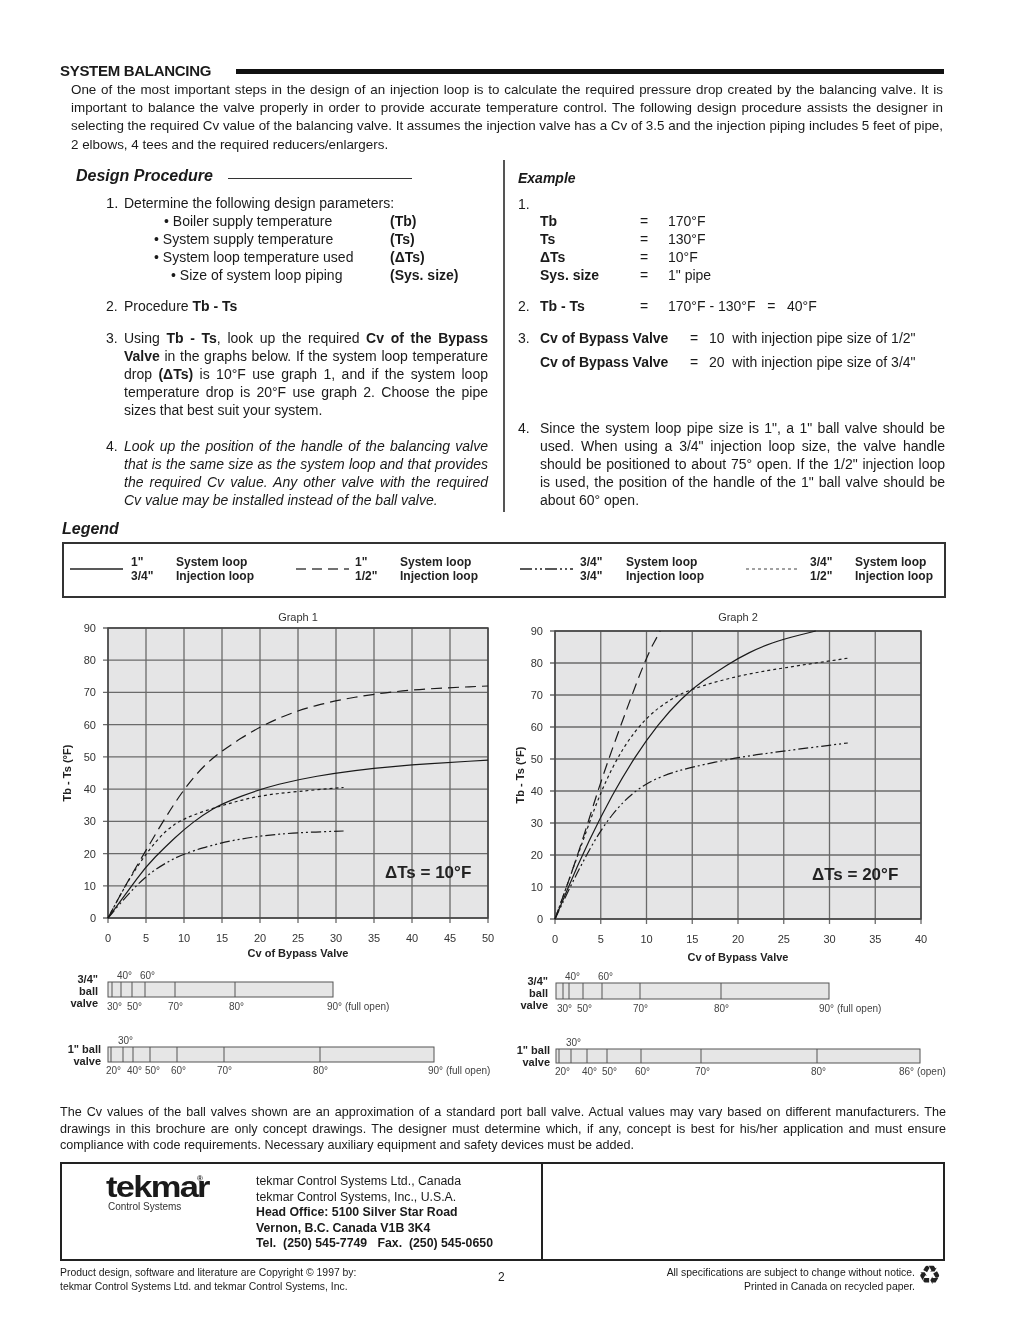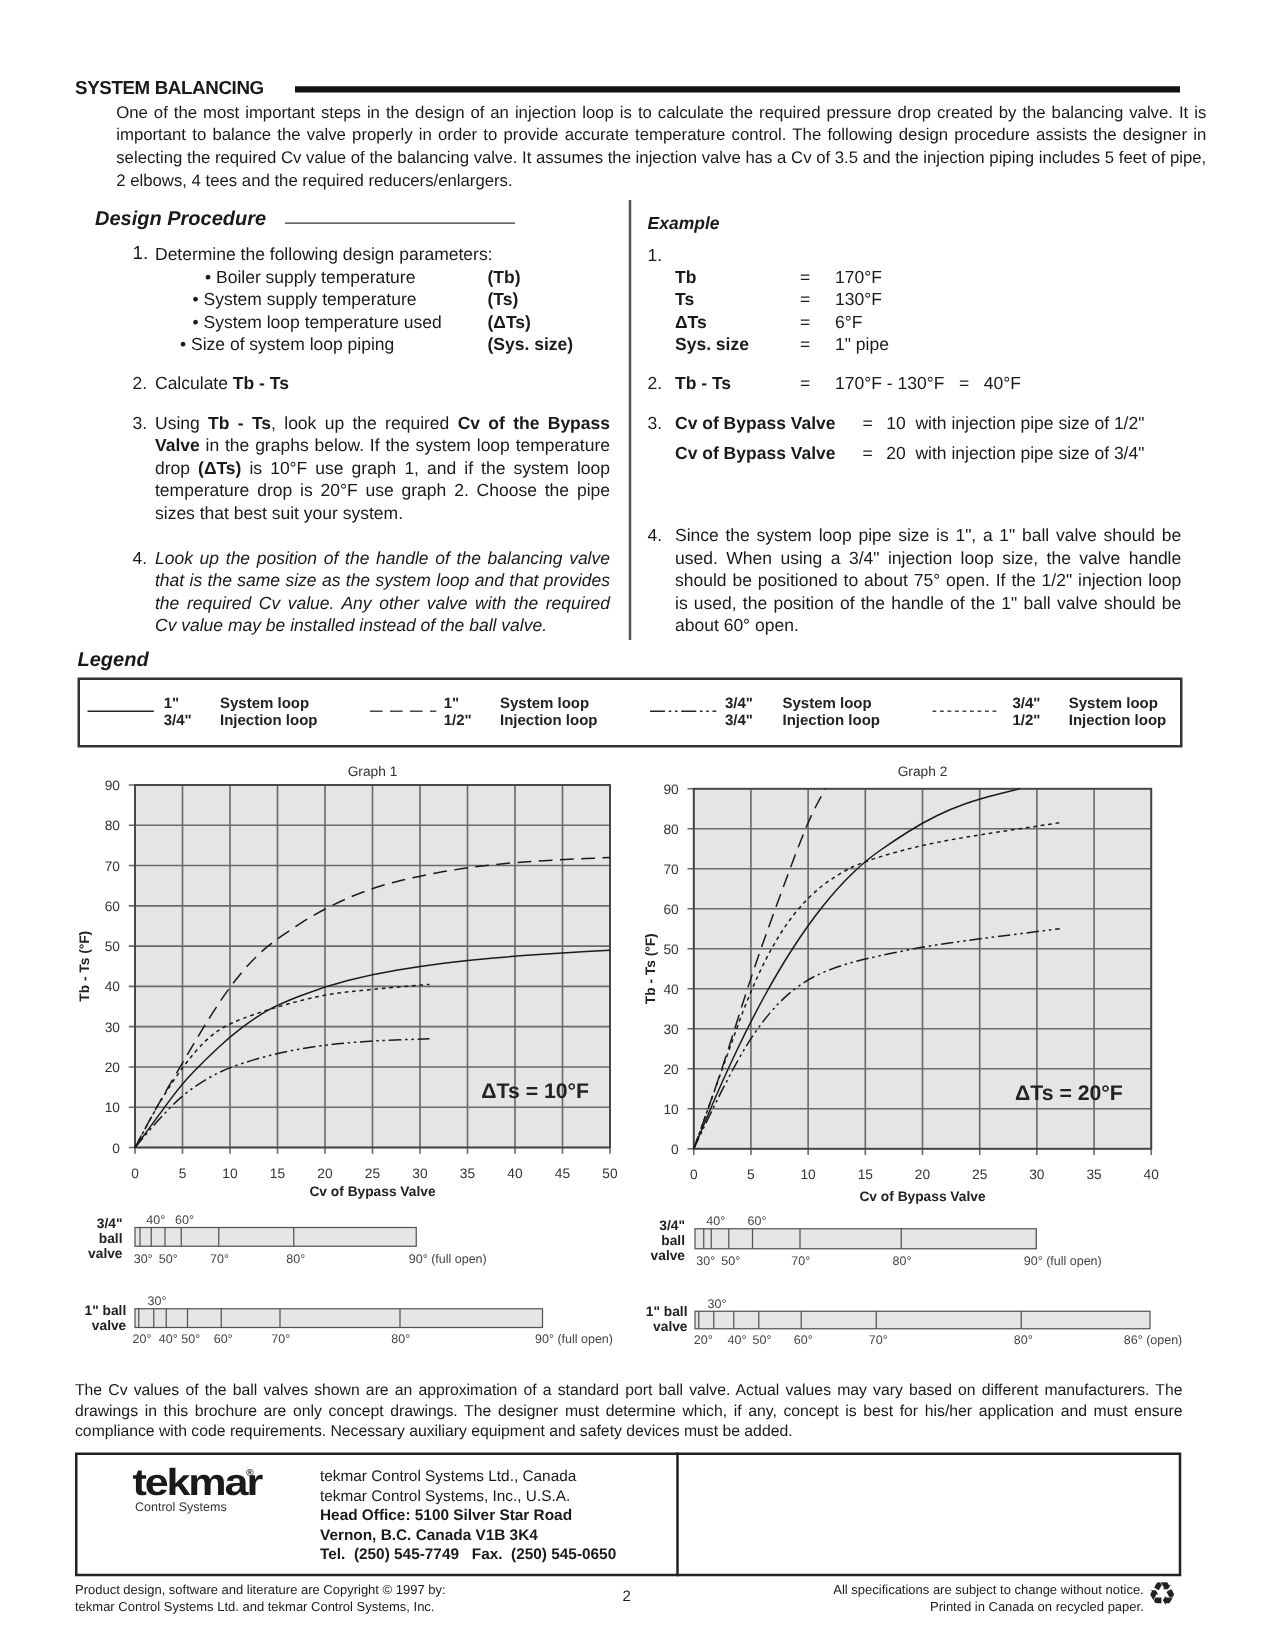--- a/index.html
+++ b/index.html
@@ -1,21 +1,21 @@
 <!DOCTYPE html>
 <html><head>
 <meta charset="utf-8">
 <style>
   html, body { margin: 0; padding: 0; background: #ffffff; }
   body { width: 1020px; height: 1320px; position: relative; overflow: hidden;
          font-family: "Liberation Sans", sans-serif; color: #1a1a1a; }
   .abs { position: absolute; }
   .sec-title { left: 60px; top: 62px; font-weight: bold; font-size: 15px; letter-spacing: -0.3px; white-space: nowrap; }
   .sec-rule { left: 236px; top: 69px; width: 708px; height: 5px; background: #111; }
-  .intro { left: 93px; top: 81px; width: 872px; font-size: 13.4px; line-height: 18.2px; text-align: justify; }
+  .intro { left: 71px; top: 81px; width: 872px; font-size: 13.4px; line-height: 18.2px; text-align: justify; }
   .col-div { left: 503px; top: 160px; width: 1.5px; height: 352px; background: #555; }
   .h-ital { font-weight: bold; font-style: italic; }
   .dp-title { left: 76px; top: 167px; font-size: 16px; }
   .dp-rule { left: 228px; top: 178px; width: 184px; height: 1px; background: #333; }
   .ex-title { left: 518px; top: 170px; font-size: 14px; }
   .t { font-size: 14px; line-height: 18px; white-space: nowrap; }
   .b { font-weight: bold; }
   .para { font-size: 14px; line-height: 18px; }
   .legend-title { left: 62px; top: 520px; font-size: 16px; }
   .legend-box { left: 62px; top: 542px; width: 884px; height: 56px; border: 2px solid #333; box-sizing: border-box; }
@@ -51,45 +51,45 @@
 
 <div class="abs t" style="left:106px;top:194px;font-size:15px;">1.</div>
 <div class="abs t" style="left:124px;top:194px;">Determine the following design parameters:</div>
 
 <div class="abs t" style="left:164px;top:212px;">• Boiler supply temperature</div>
 <div class="abs t b" style="left:390px;top:212px;">(Tb)</div>
 <div class="abs t" style="left:154px;top:230px;">• System supply temperature</div>
 <div class="abs t b" style="left:390px;top:230px;">(Ts)</div>
 <div class="abs t" style="left:154px;top:248px;">• System loop temperature used</div>
 <div class="abs t b" style="left:390px;top:248px;">(ΔTs)</div>
-<div class="abs t" style="left:144px;top:266px;text-align:right;">• Size of system loop piping</div>
+<div class="abs t" style="left:171px;top:266px;text-align:right;">• Size of system loop piping</div>
 <div class="abs t b" style="left:390px;top:266px;">(Sys. size)</div>
 
 <div class="abs t" style="left:106px;top:297px;">2.</div>
-<div class="abs t" style="left:124px;top:297px;"><span>Calculate </span><b>Tb - Ts</b></div>
+<div class="abs t" style="left:124px;top:297px;"><span>Procedure </span><b>Tb - Ts</b></div>
 
 <div class="abs t" style="left:106px;top:329px;">3.</div>
 <div class="abs para" style="left:124px;top:329px;width:364px;text-align:justify;"><span>Using </span><b>Tb - Ts</b><span>, look up the required </span><b>Cv of the Bypass Valve</b><span> in the graphs below. If the system loop temperature drop </span><b>(ΔTs)</b><span>  is 10°F use graph 1, and if the system loop temperature drop is 20°F use graph 2. Choose the pipe sizes that best suit your system.</span></div>
 
 <div class="abs t" style="left:106px;top:437px;">4.</div>
 <div class="abs para" style="left:124px;top:437px;width:364px;text-align:justify;font-style:italic;">Look up the position of the handle of the balancing valve that is the same size as the system loop and that provides the required Cv value. Any other valve with the required Cv value may be installed instead of the ball valve.</div>
 
 <div class="abs col-div"></div>
 
 <div class="abs h-ital ex-title">Example</div>
 <div class="abs t" style="left:518px;top:195px;">1.</div>
 <div class="abs t b" style="left:540px;top:212px;">Tb</div>
 <div class="abs t" style="left:640px;top:212px;">=</div>
 <div class="abs t" style="left:668px;top:212px;">170°F</div>
 <div class="abs t b" style="left:540px;top:230px;text-align:right;">Ts</div>
 <div class="abs t" style="left:640px;top:230px;">=</div>
 <div class="abs t" style="left:668px;top:230px;">130°F</div>
 <div class="abs t b" style="left:540px;top:248px;">ΔTs</div>
 <div class="abs t" style="left:640px;top:248px;">=</div>
-<div class="abs t" style="left:668px;top:248px;">6°F</div>
+<div class="abs t" style="left:668px;top:248px;">10°F</div>
 <div class="abs t b" style="left:540px;top:266px;">Sys. size</div>
 <div class="abs t" style="left:640px;top:266px;">=</div>
 <div class="abs t" style="left:668px;top:266px;">1" pipe</div>
 
 <div class="abs t" style="left:518px;top:297px;">2.</div>
 <div class="abs t b" style="left:540px;top:297px;">Tb - Ts</div>
 <div class="abs t" style="left:640px;top:297px;">=</div>
 <div class="abs t" style="left:668px;top:297px;white-space:pre;">170°F - 130°F   =   40°F</div>
 
 <div class="abs t" style="left:518px;top:329px;">3.</div>

